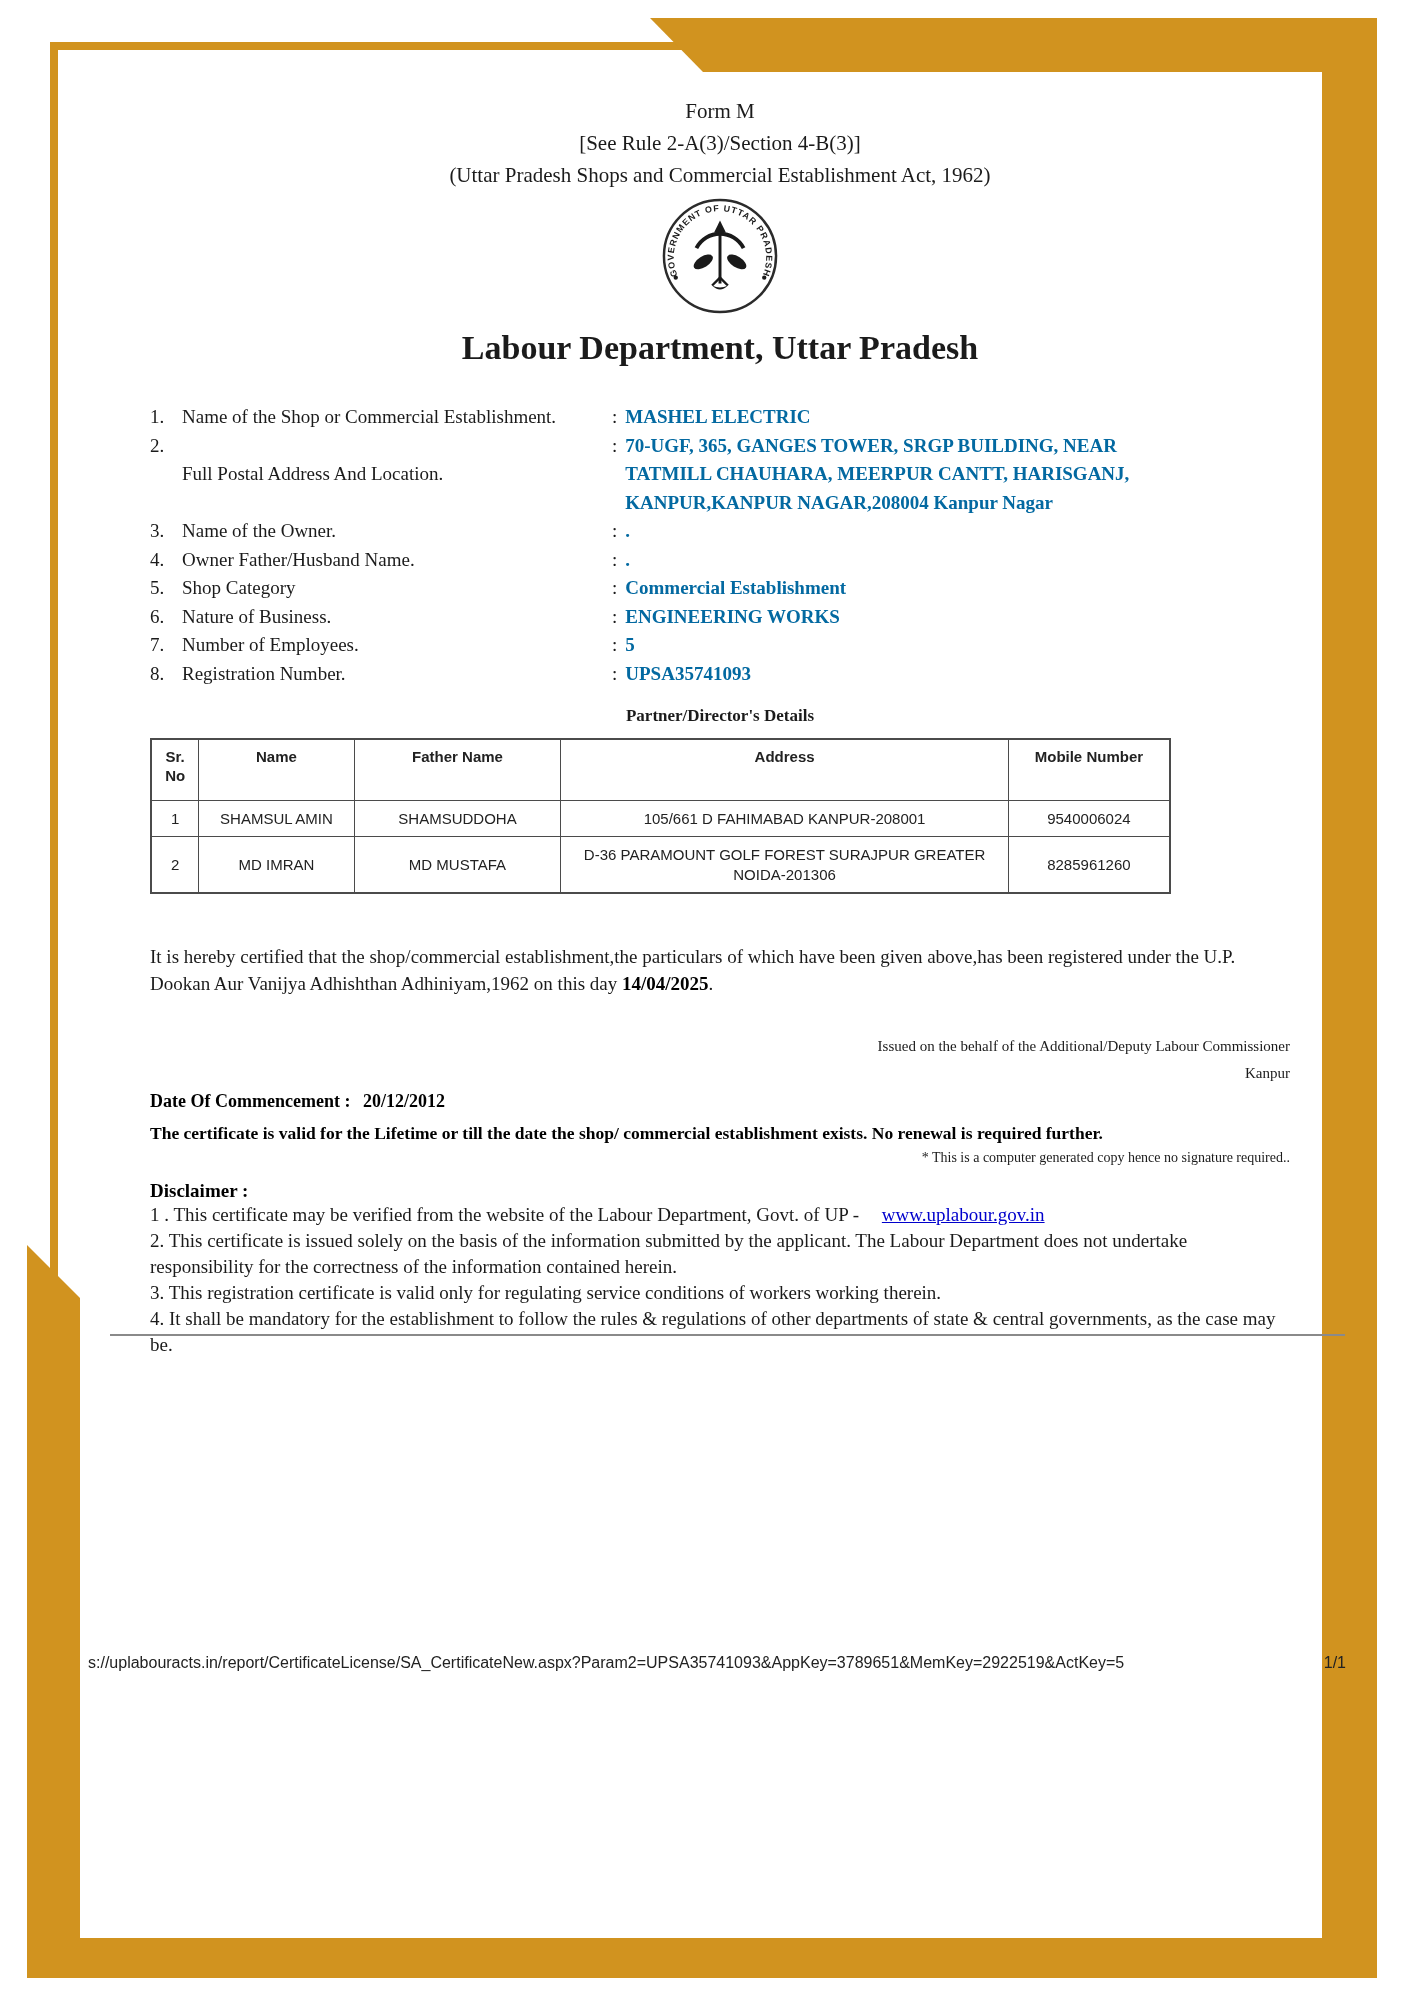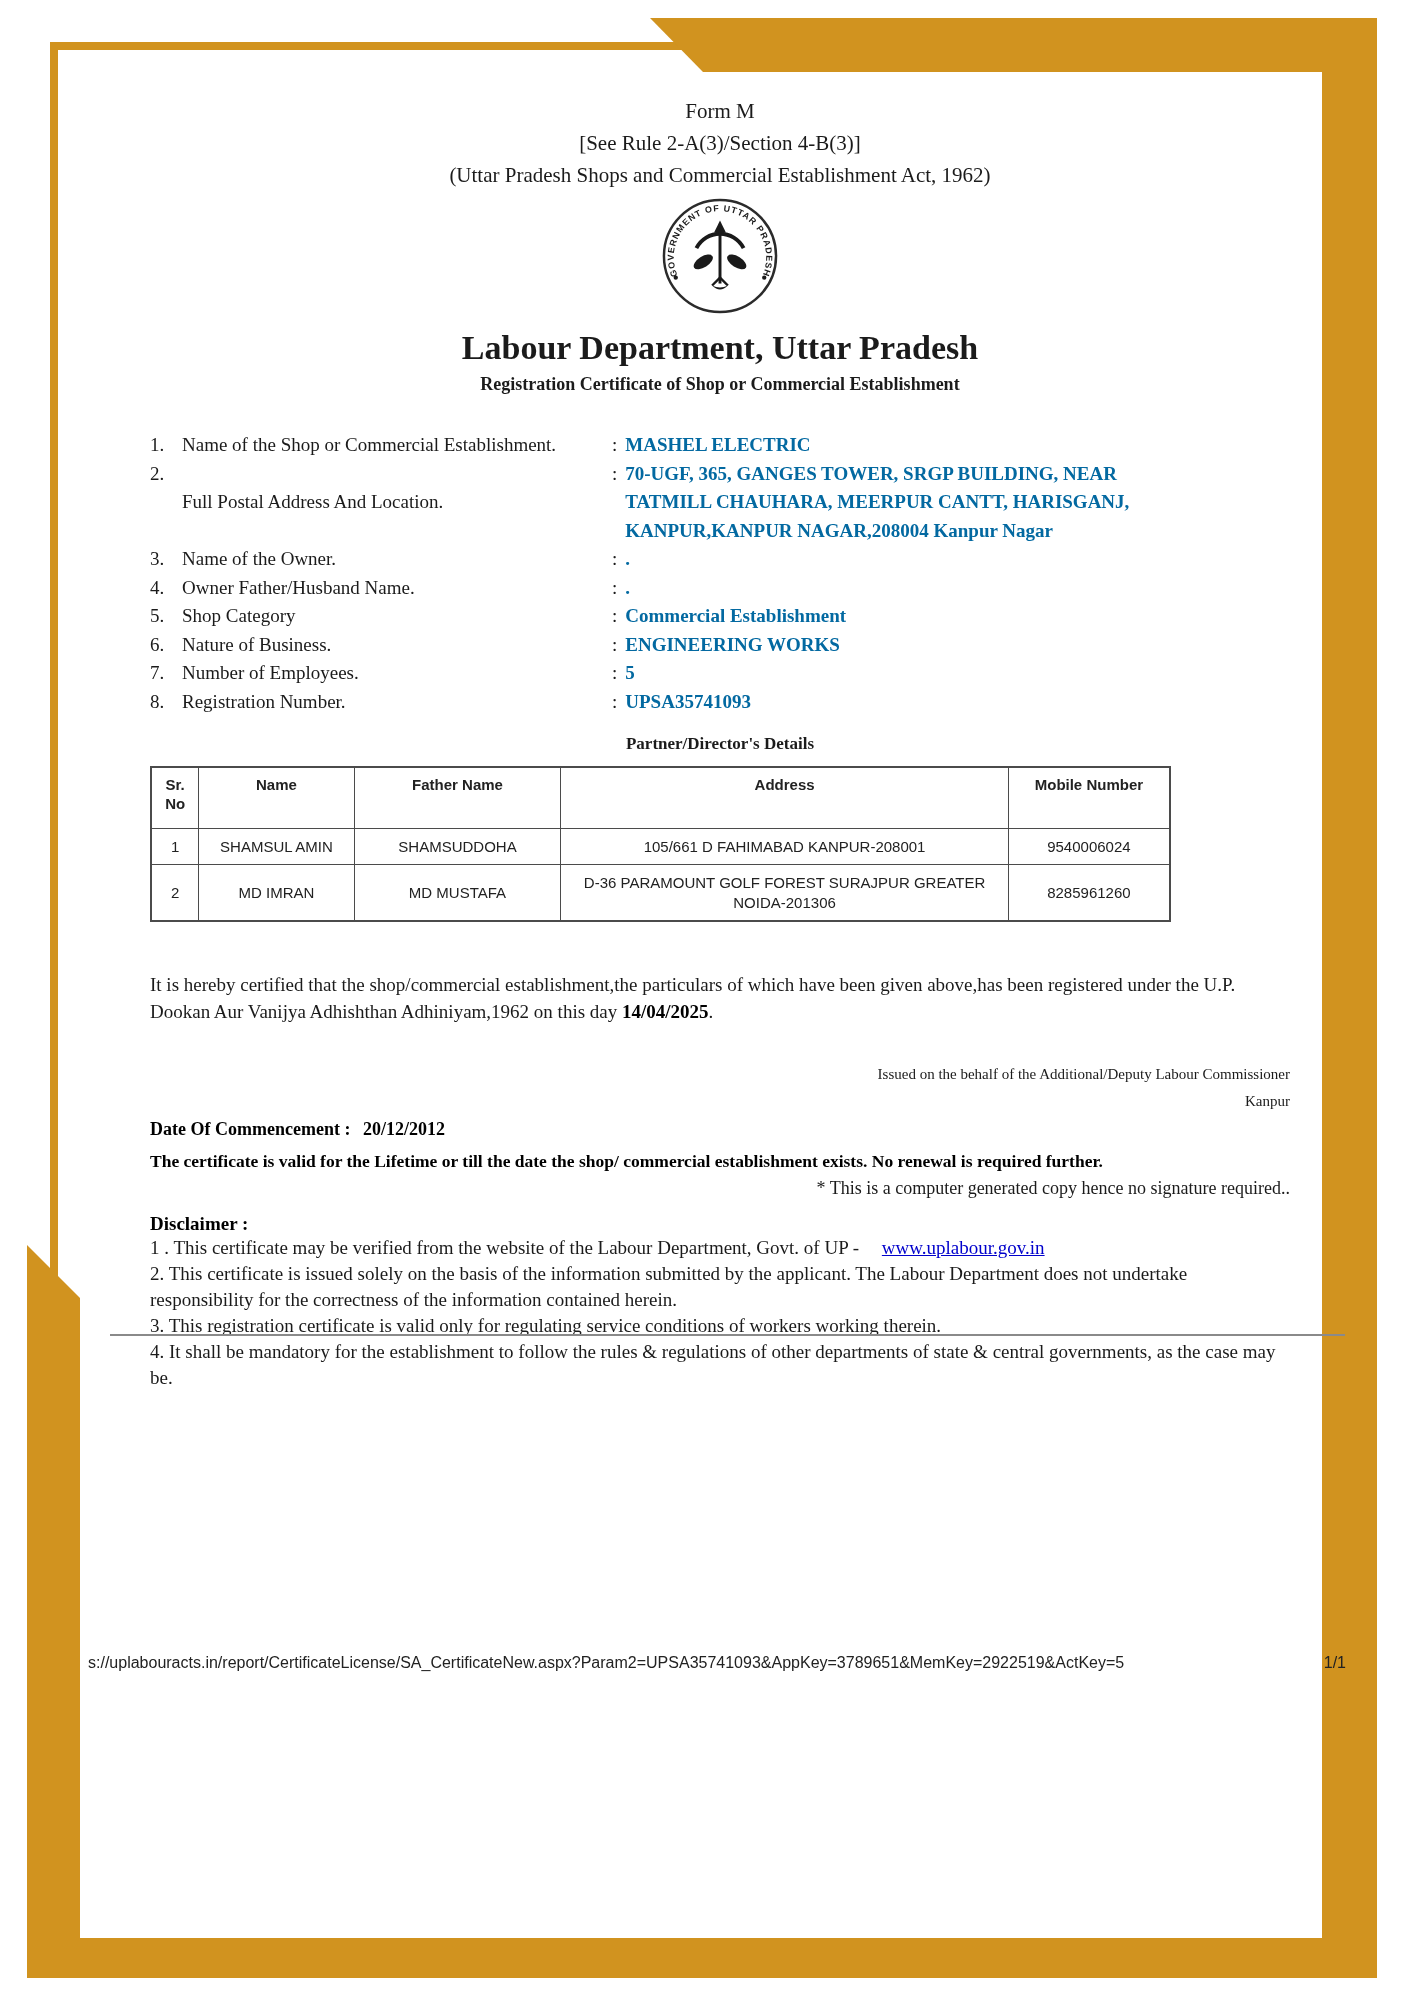--- a/index.html
+++ b/index.html
@@ -49,21 +49,21 @@
   #partners td{vertical-align:middle;line-height:1.3;}
   .col-sr{width:34px;}.col-name{width:150px;}.col-father{width:202px;}
   .col-addr{width:480px;}.col-mobile{width:155px;}
 
   
   #cert-par{margin-top:49px;font-size:19px;line-height:27px;}
   .bold{font-weight:bold;color:#000;}
   #issued{margin-top:36px;text-align:right;font-size:15px;line-height:27px;}
   #commencement{margin-top:4px;font-size:18px;font-weight:bold;color:#000;}
   #validity{margin-top:11px;font-size:17.5px;font-weight:bold;color:#000;}
-  #computer-copy{margin-top:6px;text-align:right;font-size:18px;}
+  #computer-copy{margin-top:6px;text-align:right;font-size:14px;}
   #disclaimer-heading{margin-top:14px;font-size:19px;font-weight:bold;color:#000;}
   .disc-item{font-size:19px;line-height:26px;}
   a#uplabour-link{color:#0000CC;text-decoration:underline;margin-left:18px;}
 
   
   #page-rule{position:absolute;left:110px;top:1334px;width:1235px;height:2px;
     background:#8a8a8a;z-index:3;}
   #footer-row{position:absolute;left:88px;top:1654px;width:1258px;display:flex;
     justify-content:space-between;font-family:"Liberation Sans", sans-serif;
     font-size:16px;color:#222;z-index:3;}
@@ -98,21 +98,20 @@
       <path d="M 60,24 L 54,36 L 66,36 Z" fill="#1a1a1a" stroke="none"></path>
       <line x1="60" y1="82" x2="52" y2="90" stroke-width="2.5"></line>
       <line x1="60" y1="82" x2="68" y2="90" stroke-width="2.5"></line>
       <ellipse cx="43" cy="66" rx="11" ry="5.5" transform="rotate(-32 43 66)" fill="#1a1a1a" stroke="none"></ellipse>
       <ellipse cx="77" cy="66" rx="11" ry="5.5" transform="rotate(32 77 66)" fill="#1a1a1a" stroke="none"></ellipse>
       <path d="M 52,90 Q 60,98 68,90 Q 60,94 52,90 Z" fill="#1a1a1a" stroke="none"></path>
     </g>
   </svg>
 
   <h1 id="page-title" class="center">Labour Department, Uttar Pradesh</h1>
-  <div id="page-subtitle" class="center">Registration Certificate of Shop or Commercial Establishment</div>
 
   <div id="fields">
 
     <div class="field-row">
       <div class="f-left">
         <span class="f-no">1.</span>
         <span class="f-label">Name of the Shop or Commercial Establishment.</span>
       </div>
       <div class="f-right">
         <span class="f-sep">:</span>

